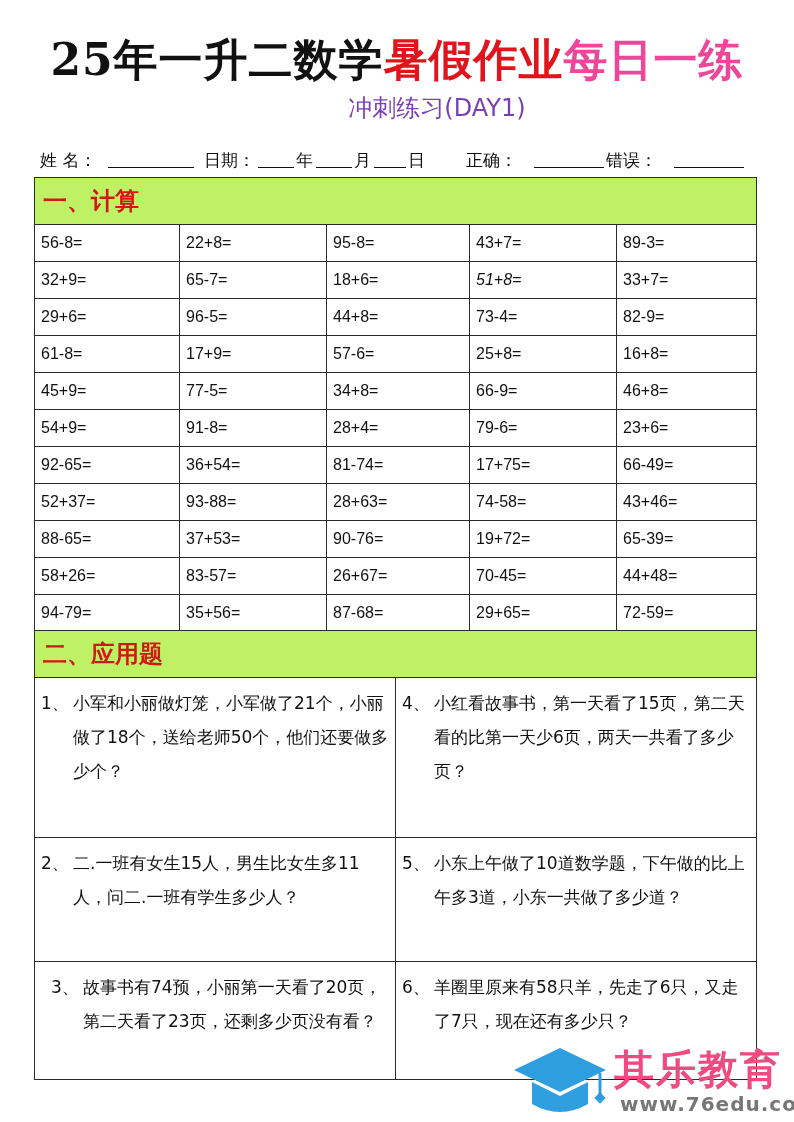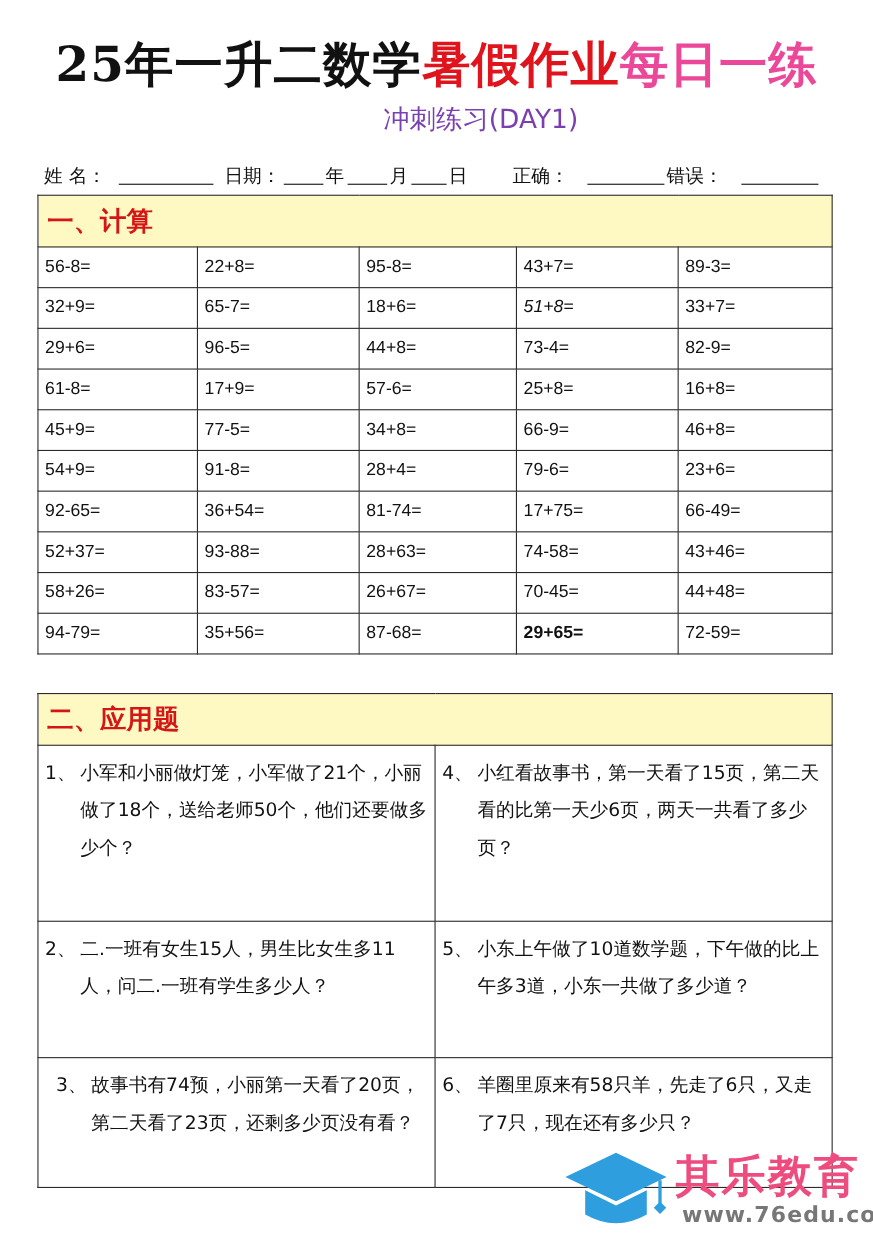--- a/index.html
+++ b/index.html
@@ -8,21 +8,21 @@
   .title .t-black { color:#111111; }
   .title .t-red { color:#e0141c; }
   .title .t-green { color:#ec4899; }
   .subtitle { position:absolute; left:0; top:90px; width:794px; text-align:center; font-size:24px; color:#7a3fb0; line-height:36px; font-family:"DejaVu Sans", sans-serif;padding-left:40px; }
   .info { position:absolute; left:40px; top:146px; width:720px; height:28px; font-size:17px; line-height:28px; white-space:nowrap; }
   .info span { position:absolute; top:0; }
   .blank { position:absolute; top:21px; height:0; border-bottom:1.5px solid #111; }
 
   .calc { position:absolute; left:34px; top:177px; width:723px; border-collapse:collapse; }
   .calc td { border:1.5px solid #2b2b2b; height:36px; padding:0 0 0 6px; font-size:16px; font-family:"Liberation Sans", sans-serif; vertical-align:middle; }
-  .section-head { background:#fef9c3; height:46px !important; font-size:24px !important; color:#d41616; font-weight:bold; font-family:"DejaVu Serif", serif !important; padding-left:8px !important; }
+  .section-head { background:#bef264; height:46px !important; font-size:24px !important; color:#d41616; font-weight:bold; font-family:"DejaVu Serif", serif !important; padding-left:8px !important; }
 
   .word { position:absolute; left:34px; top:630px; width:723px; border-collapse:collapse; }
   .word td { border:1.5px solid #2b2b2b; vertical-align:top; font-size:17px; line-height:34px; padding:8px 6px 0 6px; font-family:"DejaVu Sans", sans-serif;margin-top:32px; }
   .word .section-head { vertical-align:middle; padding-top:0; }
   .q { display:flex; }
   .q .num { flex:none; width:32px; }
   .q .txt { flex:1; }
 
   .logo { position:absolute; left:510px; top:1040px; width:280px; height:80px; }
   .logo .cap { position:absolute; left:0; top:6px; }
@@ -111,31 +111,38 @@
         <td>66-49=</td>
       </tr>
       <tr>
         <td style="width: 138px;">52+37=</td>
         <td style="width: 140px;">93-88=</td>
         <td style="width: 136px;">28+63=</td>
         <td style="width: 140px;">74-58=</td>
         <td>43+46=</td>
       </tr>
       <tr>
+        <td style="width: 138px;">88-65=</td>
+        <td style="width: 140px;">37+53=</td>
+        <td style="width: 136px;">90-76=</td>
+        <td style="width: 140px;">19+72=</td>
+        <td>65-39=</td>
+      </tr>
+      <tr>
         <td style="width: 138px;">58+26=</td>
         <td style="width: 140px;">83-57=</td>
         <td style="width: 136px;">26+67=</td>
         <td style="width: 140px;">70-45=</td>
         <td>44+48=</td>
       </tr>
       <tr>
         <td style="width: 138px;">94-79=</td>
         <td style="width: 140px;">35+56=</td>
         <td style="width: 136px;">87-68=</td>
-        <td style="width: 140px; font-weight: bold;">29+65=</td>
+        <td style="width: 140px;">29+65=</td>
         <td>72-59=</td>
       </tr>
     </tbody>
 </table>
 
 <table class="word">
   <tbody>
       <tr>
     <td colspan="2" class="section-head" style="height:46px;">二、应用题</td>
   </tr>

